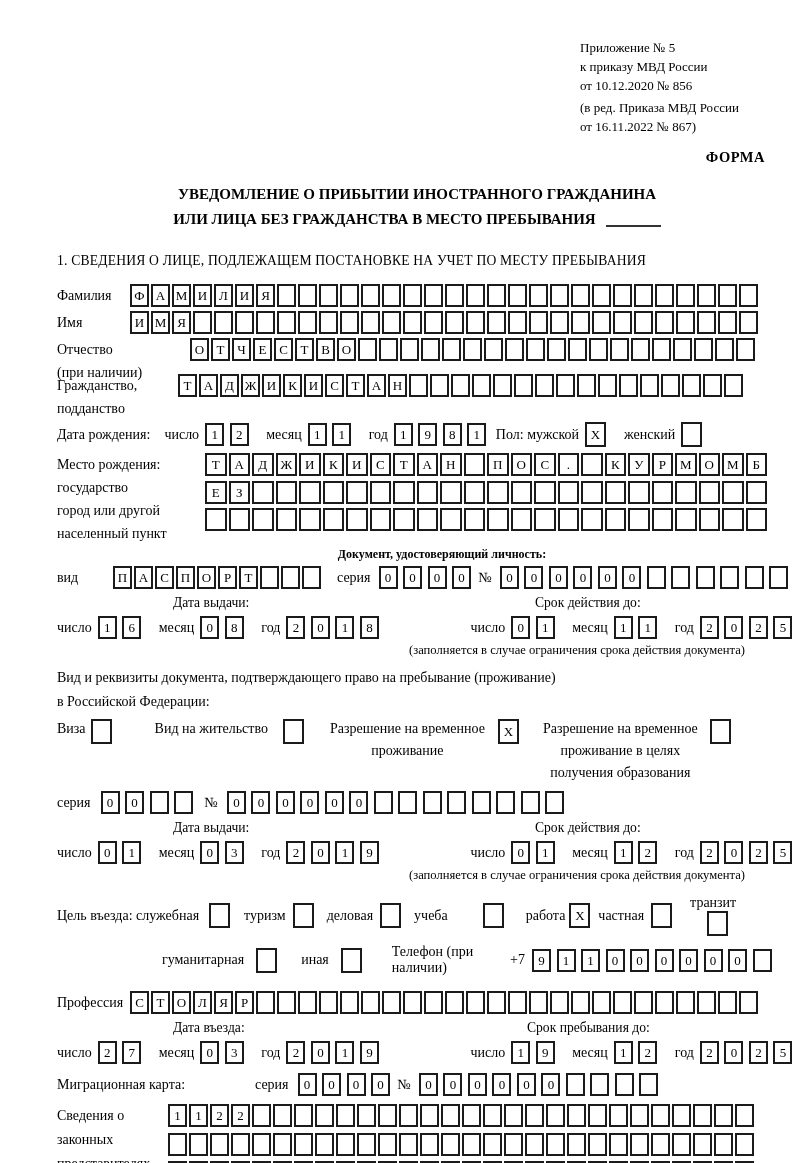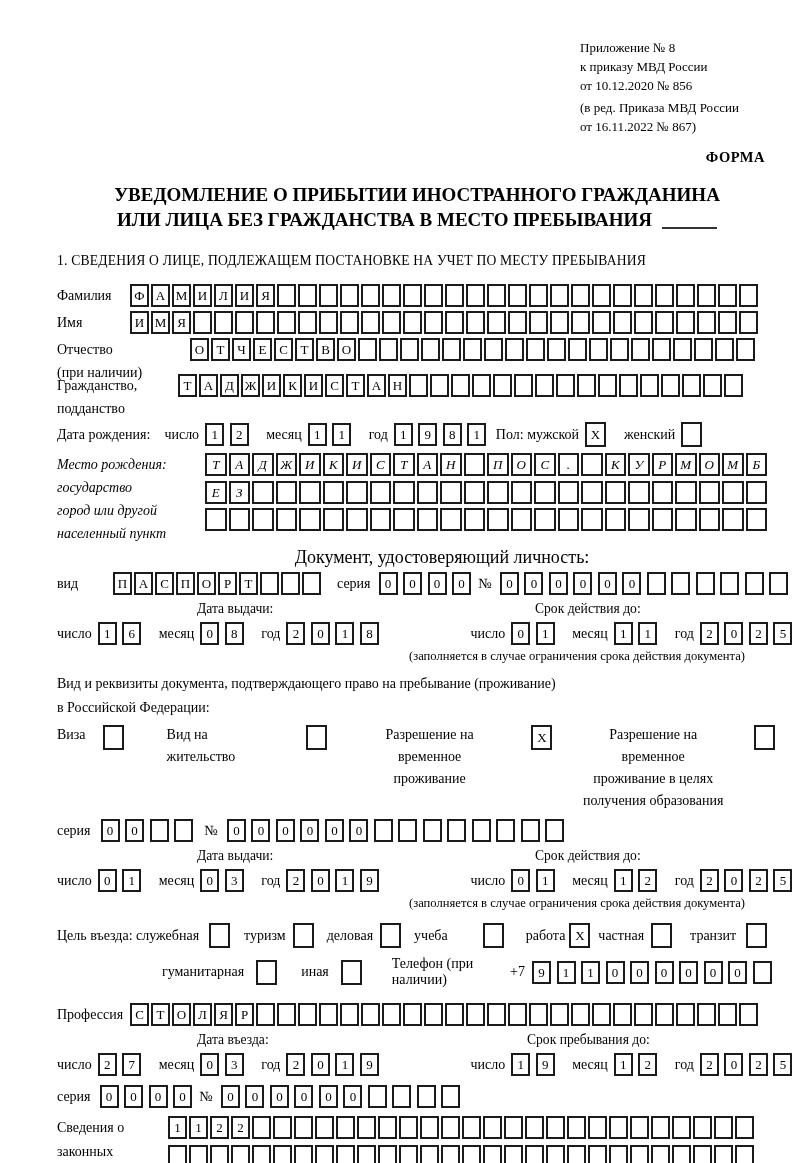--- a/index.html
+++ b/index.html
@@ -4,76 +4,76 @@
 <style>
   html,body{margin:0;padding:0;background:#fff;}
   body{width:800px;height:1163px;color:#000;font-family:"Liberation Serif",serif;font-size:14px;overflow:hidden;}
   .page{box-sizing:border-box;width:800px;height:1163px;padding:38px 23px 0 57px;}
 
   
   .ref{width:185px;margin-left:auto;margin-right:12px;font-size:13px;line-height:19px;}
   .ref .gap{margin-top:3px;}
   .forma{font-weight:bold;font-size:14.5px;text-align:right;margin:13px 12px 0 0;letter-spacing:.5px;}
 
-  .title{font-weight:bold;font-size:19px;text-align:center;line-height:25px;margin-top:16px;}
+  .title{font-weight:bold;font-size:15px;text-align:center;line-height:25px;margin-top:16px;}
   .uline{display:inline-block;width:55px;border-bottom:2px solid #333;margin-left:10px;transform:translateY(3px);}
 
   .sec-head{font-weight:normal;font-size:13.6px;margin-top:21px;letter-spacing:.2px;}
 
   
   .frow{display:flex;align-items:flex-start;margin-top:4px;}
   .lbl{flex:none;line-height:23px;}
   .boxes{display:flex;flex:none;}
   .cell{flex:none;display:inline-flex;align-items:center;justify-content:center;
         width:15px;height:19px;border:2px solid #1b1b1b;margin-right:2px;
         font-size:13px;line-height:1;}
   .wide .cell{width:17.5px;}
   .dcells .cell{margin-right:5.5px;}
   .cb .cell{width:17px;height:21px;}
 
   .w73{width:73px;}  .w133{width:133px;} .w121{width:121px;} .w148{width:148px;}
   .w56{width:56px;}  .w111{width:111px;}
 
-  .center-b{font-weight:normal;font-size:18px;text-align:center;margin-top:7px;padding-left:50px;}
+  .center-b{font-weight:bold;font-size:12px;text-align:center;margin-top:7px;padding-left:50px;}
 
   .sublabels{position:relative;height:19px;margin-top:6px;font-size:13.6px;}
-  .sublabels .sl1{position:absolute;left:140px;}
+  .sublabels .sl1{position:absolute;left:116px;}
   .sublabels .sl2{position:absolute;left:478px;}
 
   .daterow{display:flex;align-items:center;margin-top:2px;}
   .daterow .grp{display:flex;align-items:center;}
   .daterow .t{margin-right:6px;}
   .daterow .t2{margin:0 6px 0 12px;}
   .rgap{margin-left:86px;}
 
   .note-r{font-size:12.6px;text-align:right;padding-right:32px;margin-top:4px;}
   .plain{margin-top:8px;line-height:24px;}
 
   .permit-row{display:flex;align-items:flex-start;margin-top:4px;line-height:22px;}
-  .permit-row .pr-item{display:flex;align-items:flex-start;gap:12px;}
+  .permit-row .pr-item{display:flex;align-items:flex-start;}
   .permit-row .col{text-align:center;}
   .permit-row .bx{margin-top:1px;}
 
   .goal-row{display:flex;align-items:center;margin-top:12px;}
   .pair{display:flex;align-items:center;}
   .pair .cb{margin-left:7px;}
 
   .inline-row{display:flex;align-items:center;margin-top:6px;justify-content:flex-end;}
 
   .rep{display:flex;margin-top:8px;}
   .rep .rlbl{line-height:24px;}
   .rep .rrows .boxes{margin-bottom:5.5px;}
 </style>
 </head>
 <body>
 
 <div class="page">
 
   <div class="ref">
-    <div>Приложение № 8</div>
+    <div>Приложение № 5</div>
     <div>к приказу МВД России</div>
     <div>от 10.12.2020 № 856</div>
     <div class="gap">(в ред. Приказа МВД России</div>
     <div>от 16.11.2022 № 867)</div>
   </div>
   <div class="forma">ФОРМА</div>
 
   <div class="title">
     <div>УВЕДОМЛЕНИЕ О ПРИБЫТИИ ИНОСТРАННОГО ГРАЖДАНИНА</div>
     <div><span>ИЛИ ЛИЦА БЕЗ ГРАЖДАНСТВА В МЕСТО ПРЕБЫВАНИЯ</span><span class="uline"></span></div>
@@ -247,21 +247,21 @@
     <span class="t" style="margin-left:4px;">Пол: мужской</span>
     <span class="boxes cb">
         <span class="cell">X</span>
       </span>
     <span class="t" style="margin-left:16px;">женский</span>
     <span class="boxes cb">
         <span class="cell"></span>
       </span>
   </div>
 
-  <div class="frow" style="margin-top:6px;font-style:italic;">
+  <div class="frow" style="margin-top:6px;">
     <div class="lbl w148">
       <div>Место рождения:</div>
       <div>государство</div>
       <div>город или другой</div>
       <div>населенный пункт</div>
     </div>
     <div>
       <div class="boxes wide" style="margin-bottom:4.5px;">
           <span class="cell">Т</span>
           <span class="cell">А</span>
@@ -569,21 +569,21 @@
         <span class="boxes cb" style="margin-left:4px;">
           <span class="cell">X</span>
         </span>
       </div>
     <div class="pair" style="margin-left:6px;">
         <span>частная</span>
         <span class="boxes cb">
           <span class="cell"></span>
         </span>
       </div>
-    <div class="pair" style="margin-left:16px;">
+    <div class="pair" style="margin-left:16px;flex-direction:column;">
         <span>транзит</span>
         <span class="boxes cb" style="margin-left:10px;">
           <span class="cell"></span>
         </span>
       </div>
   </div>
 
   <div class="inline-row" style="margin-top:8px;">
     <div class="pair" style="margin-left:105px;">
         <span>гуманитарная</span>
@@ -688,20 +688,21 @@
       <span class="boxes dcells">
           <span class="cell">2</span>
           <span class="cell">0</span>
           <span class="cell">2</span>
           <span class="cell">5</span>
         </span>
     </span>
   </div>
 
   <div class="frow" style="margin-top:9px;align-items:center;">
+    <div class="lbl" style="width:198px;">Миграционная карта:</div>
     <span style="margin-right:9px;">серия</span>
     <div class="boxes dcells">
         <span class="cell">0</span>
         <span class="cell">0</span>
         <span class="cell">0</span>
         <span class="cell">0</span>
       </div>
     <span style="margin:0 8px 0 2px;">№</span>
     <div class="boxes dcells">
         <span class="cell">0</span>

